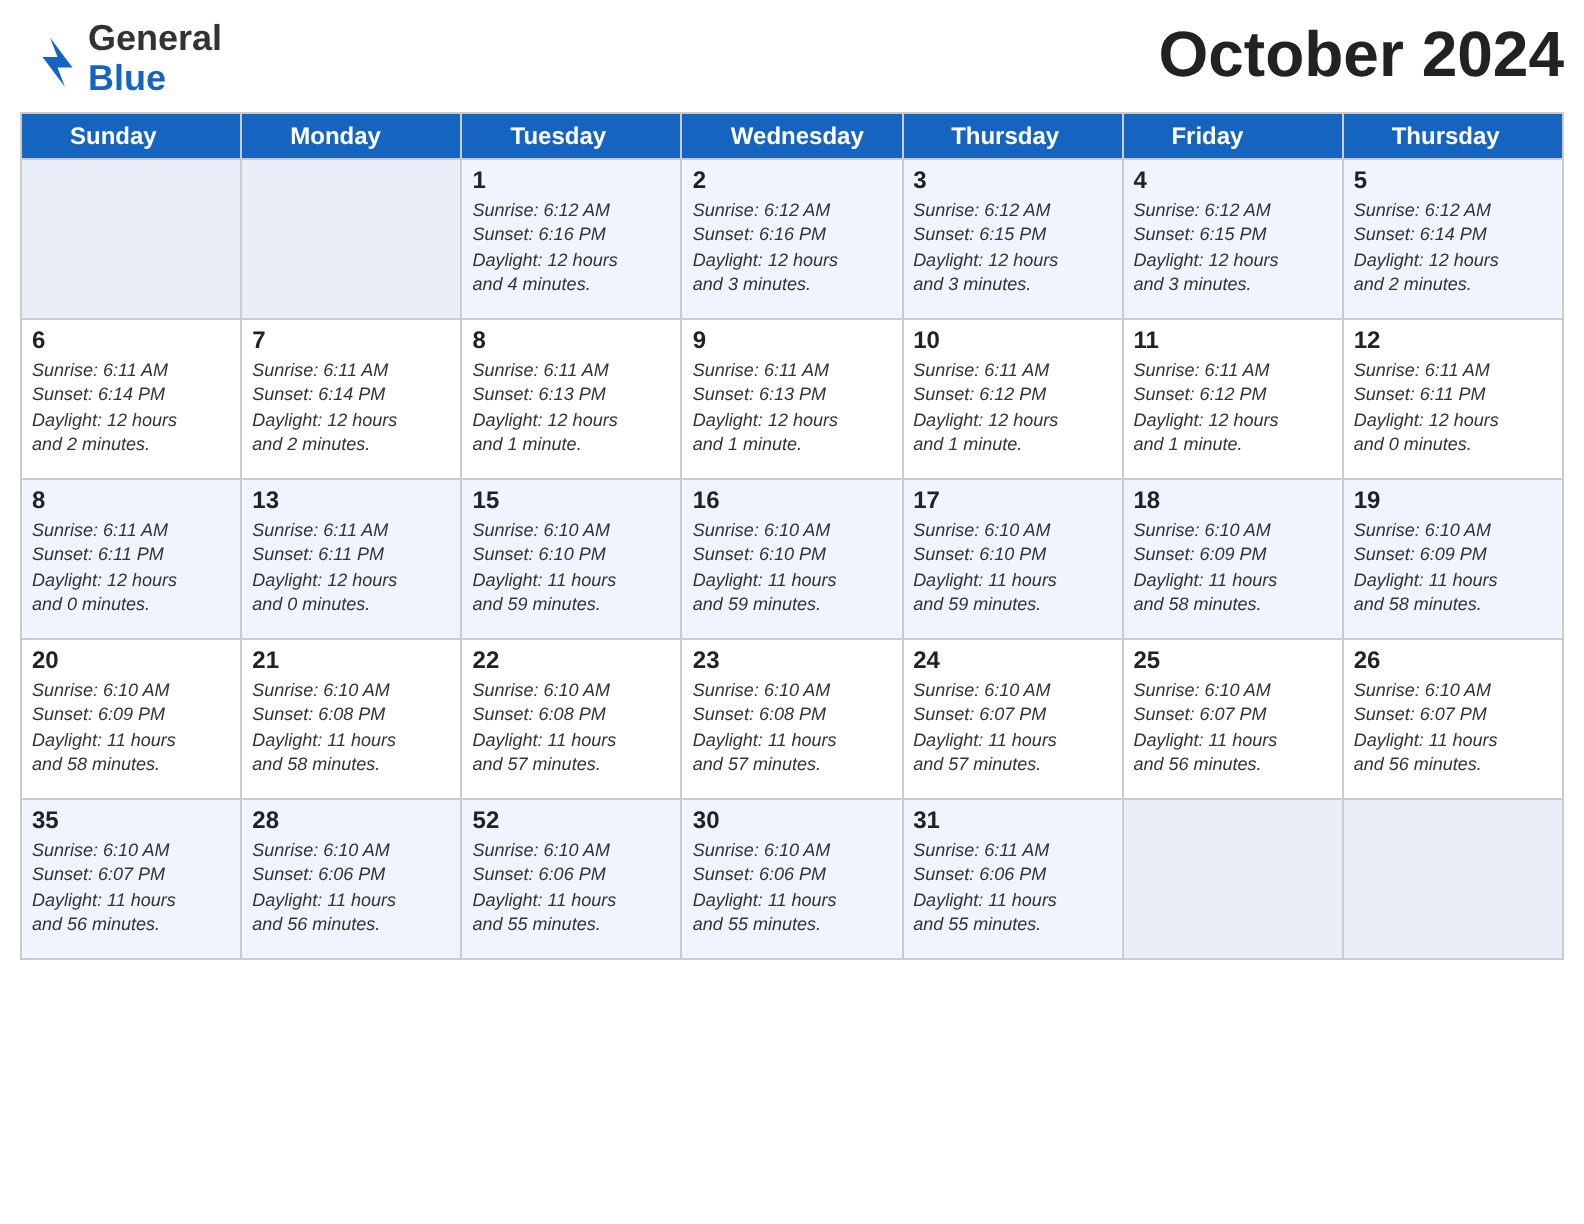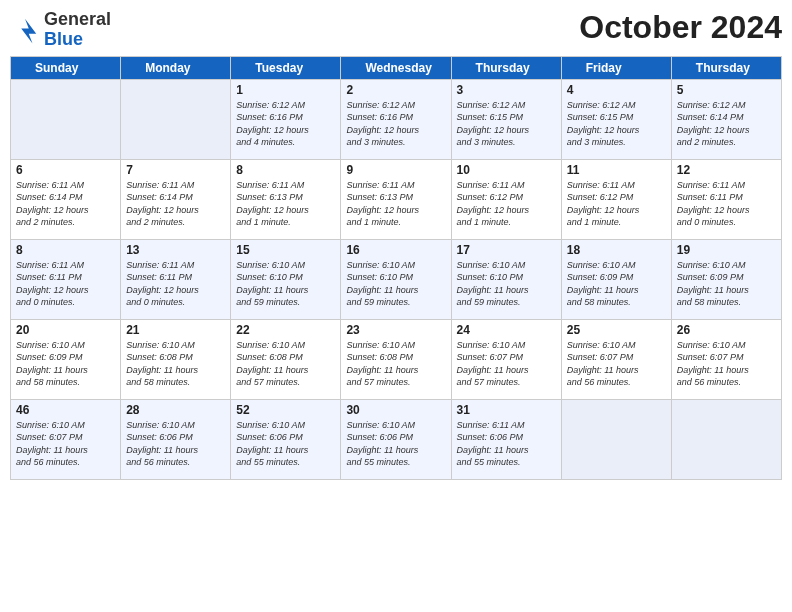--- a/index.html
+++ b/index.html
@@ -317,21 +317,21 @@
           <td>
             <span class="day-number">26</span>
             <div class="day-info" style="white-space: pre-line;">Sunrise: 6:10 AM
 Sunset: 6:07 PM
 Daylight: 11 hours
 and 56 minutes.</div>
           </td>
         </tr>
         <tr class="row-stripe">
           <td>
-            <span class="day-number">46</span>
+            <span class="day-number">35</span>
             <div class="day-info" style="white-space: pre-line;">Sunrise: 6:10 AM
 Sunset: 6:07 PM
 Daylight: 11 hours
 and 56 minutes.</div>
           </td>
           <td>
             <span class="day-number">28</span>
             <div class="day-info" style="white-space: pre-line;">Sunrise: 6:10 AM
 Sunset: 6:06 PM
 Daylight: 11 hours

